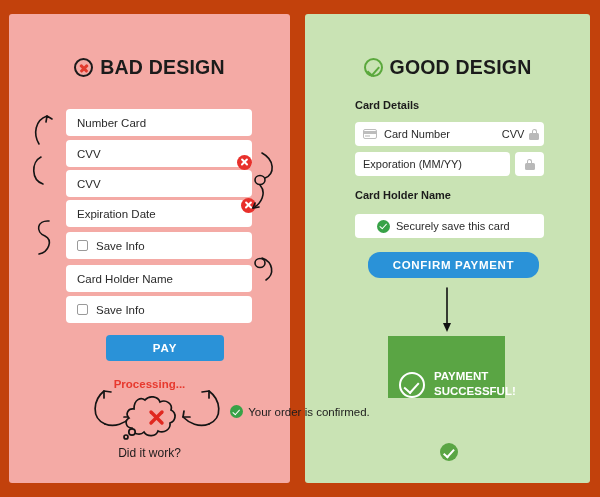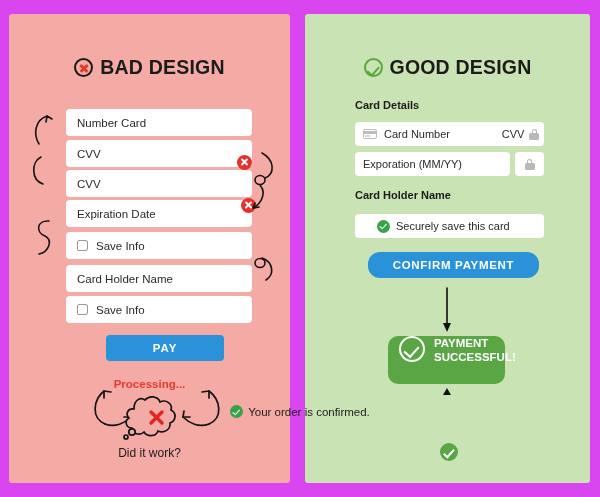--- a/index.html
+++ b/index.html
@@ -2,21 +2,21 @@
 <html><head>
 <meta charset="utf-8">
 <style>
   * { box-sizing: border-box; margin: 0; padding: 0; }
   html, body {
     width: 600px; height: 497px;
     background: #ffffff;
     font-family: "Liberation Sans", sans-serif;
     overflow: hidden;
   }
-  .stage { position: relative; width: 600px; height: 497px; background:#d946ef; }
+  .stage { position: relative; width: 600px; height: 497px; background:#c2410c; }
 
   
   .panel { position: absolute; top: 14px; height: 469px; border-radius: 3px; }
   .panel-bad  { left: 9px;   width: 281px; background: #f4aaa5; }
   .panel-good { left: 305px; width: 285px; background: #c9e3b4; }
 
   
   .heading {
     position: absolute; left: 0; right: 0; top: 44px;
     display: flex; align-items: center; justify-content: center; gap: 7px;
@@ -138,23 +138,23 @@
   }
 
   
   .confirm-btn {
     position: absolute; left: 368px; top: 252px; width: 171px; height: 26px;
     background: #2a92d8; border-radius: 12px;
     display:flex; align-items:center; justify-content:center;
     color:#fff; font-size:11.5px; font-weight:bold; letter-spacing:0.7px;
   }
   .success-box {
-    position: absolute; left: 388px; top: 336px; width: 117px; height: 48px;
-    background: #5aa544; border-radius: 10px;
-    display:flex; align-items:flex-start; gap: 9px; padding-left: 11px;
+    position: absolute; left: 388px; top: 336px; width: 117px; height: 62px;
+    background: #5aa544; border-radius: 0;
+    display:flex; align-items:flex-end; gap: 9px; padding-left: 11px;
   }
   .big-check {
     width: 26px; height: 26px; border-radius:50%; border: 2.4px solid #fff;
     position: relative; flex: 0 0 auto;
   }
   .big-check::after {
     content:""; position:absolute; left:6.2px; top:4.6px;
     width:7px; height:12px; border: solid #fff; border-width: 0 2.6px 2.6px 0;
     transform: rotate(42deg);
   }

